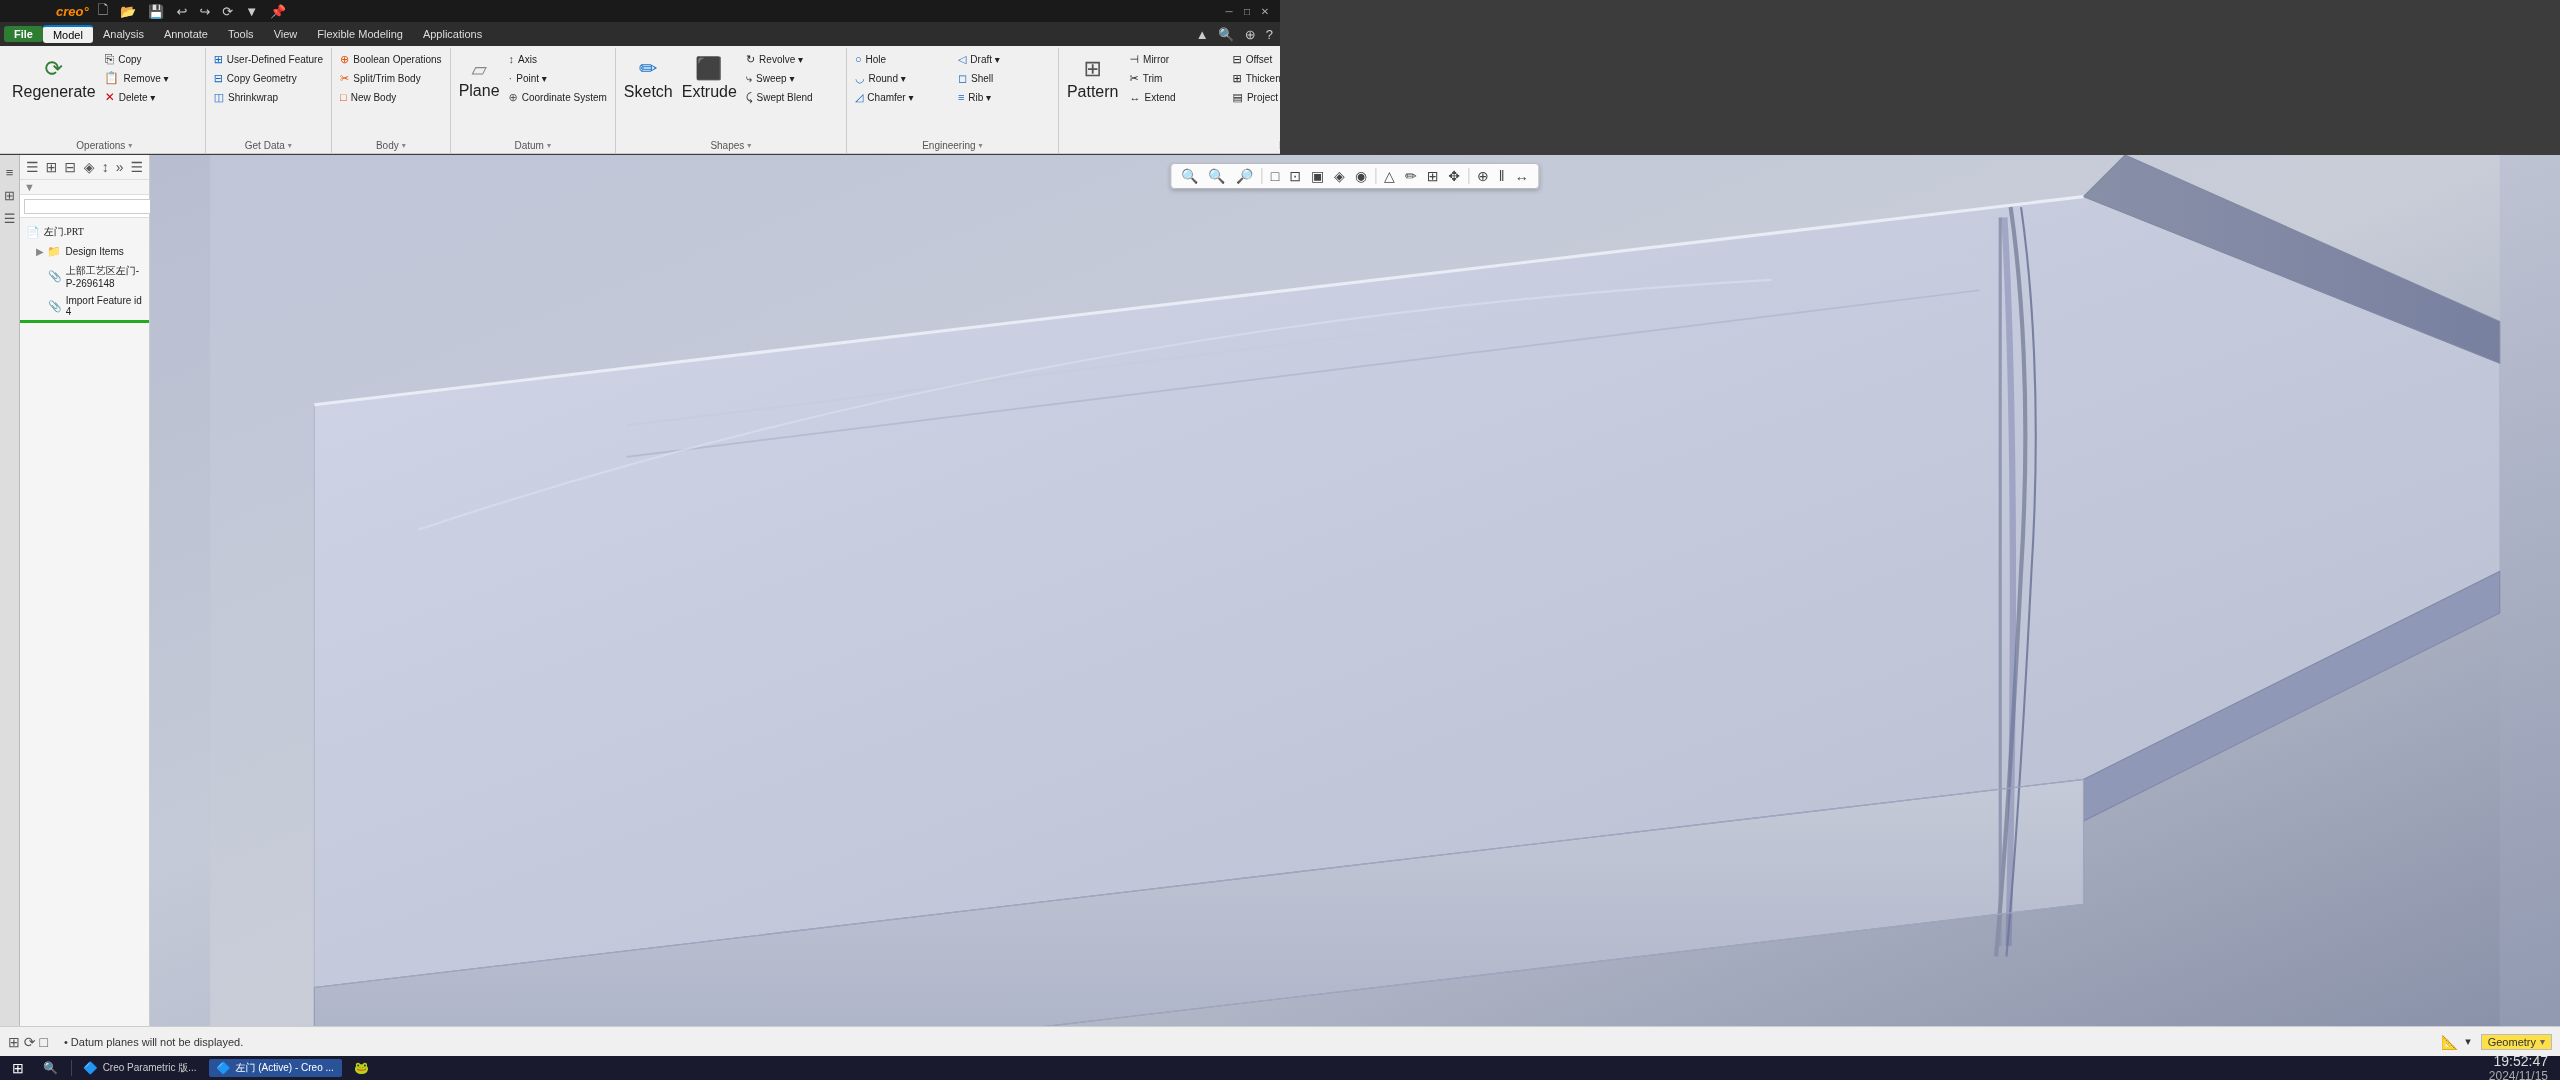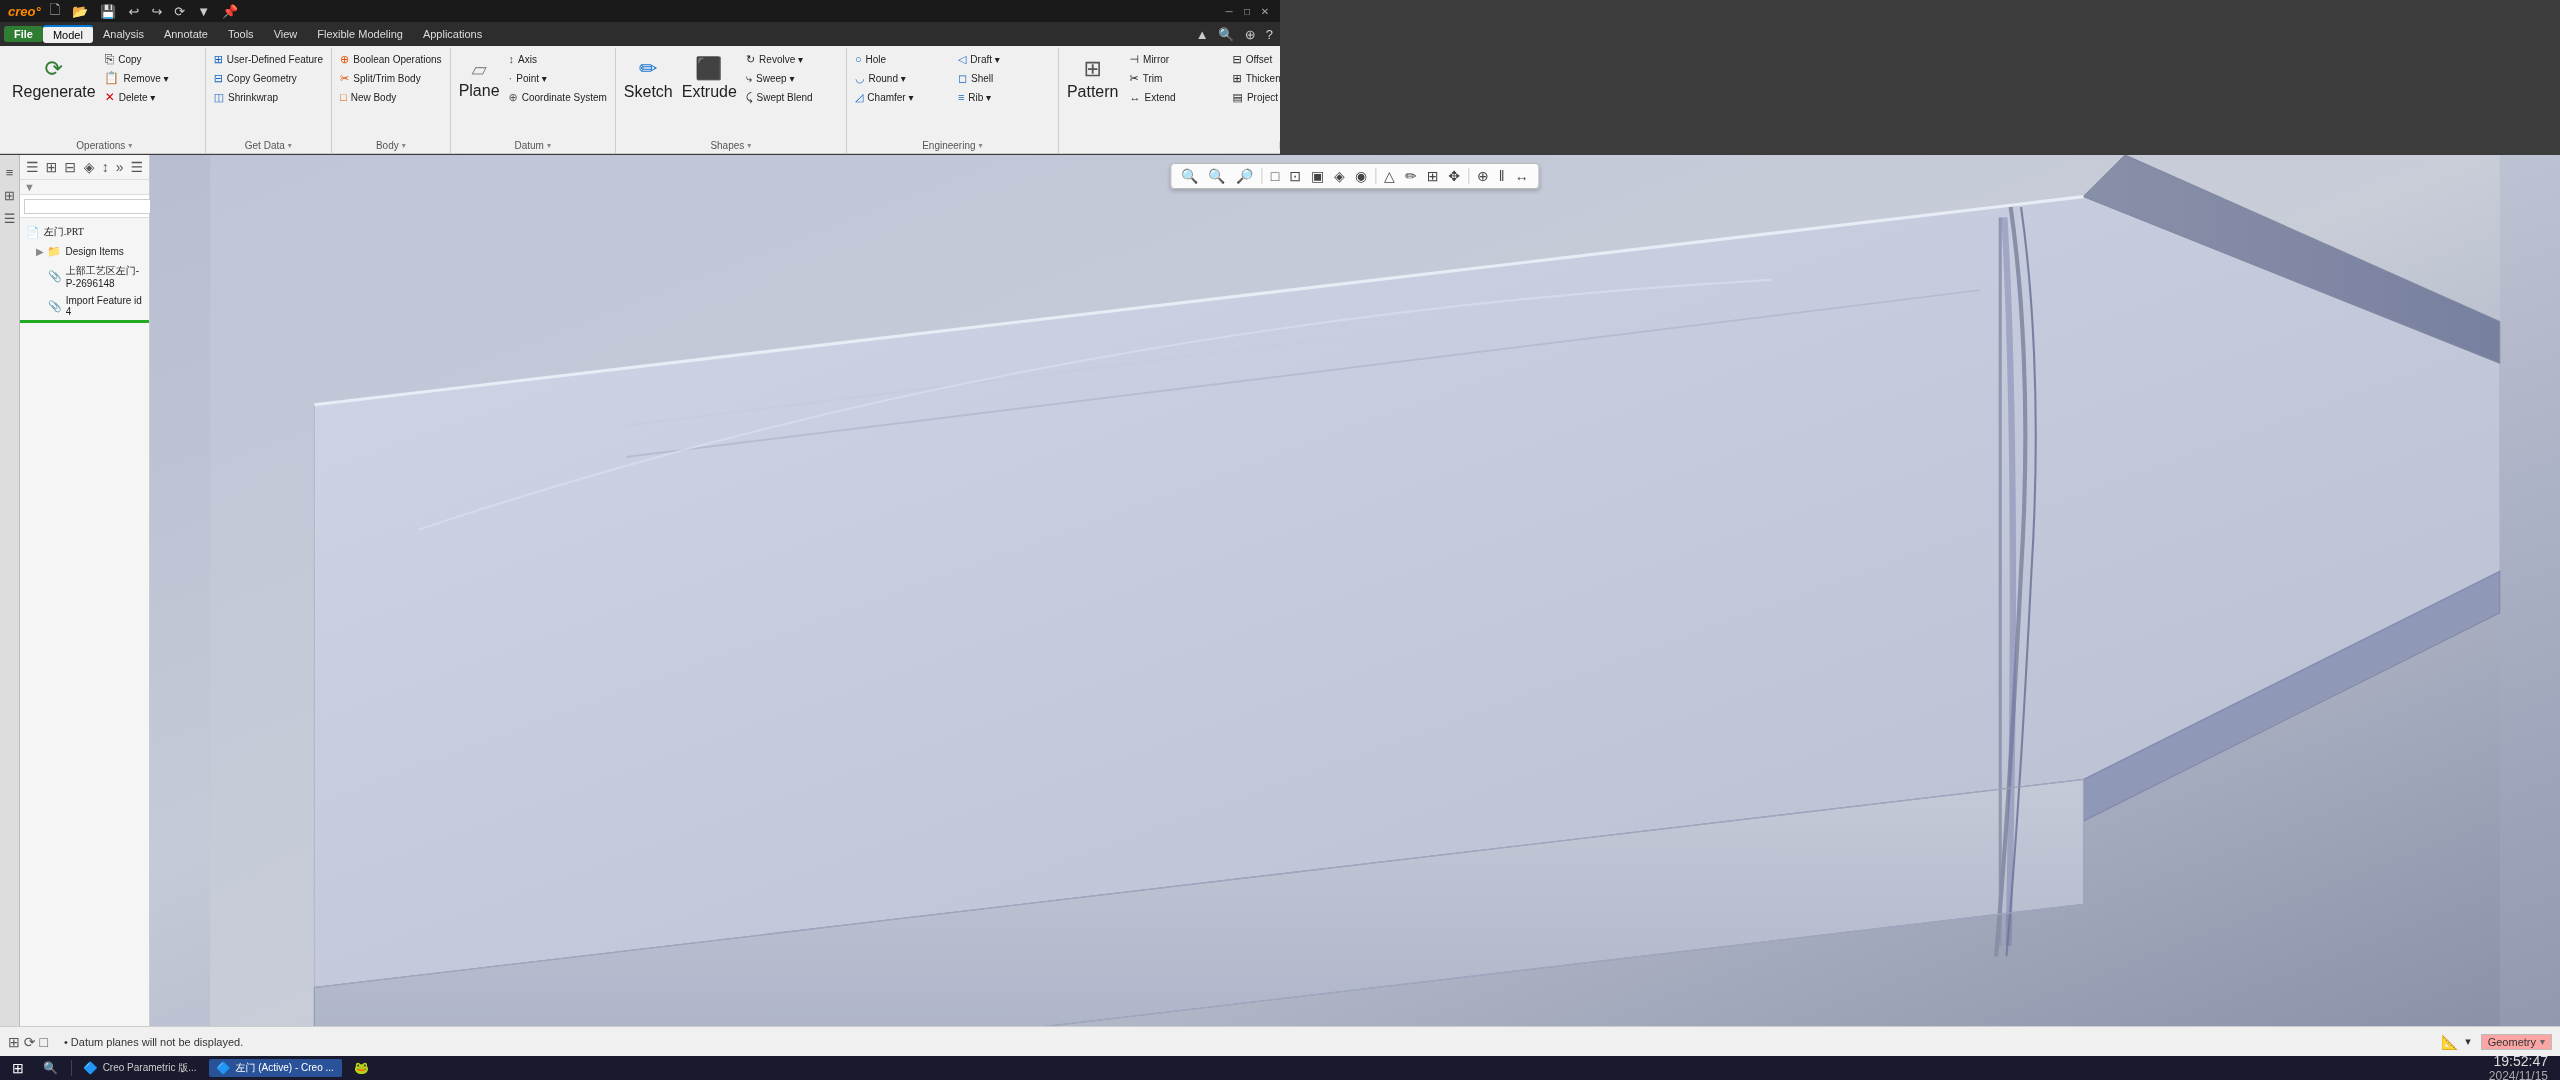--- a/index.html
+++ b/index.html
@@ -14,21 +14,21 @@
       justify-content: space-between;
       padding: 0 8px;
       color: #ccc;
       font-size: 11px;
     }
     #title-bar .left { display: flex; align-items: center; gap: 6px; }
     #title-bar .title { flex: 1; text-align: center; color: #ddd; font-size: 11px; }
     #title-bar .controls { display: flex; gap: 4px; }
     #title-bar .controls span { width: 14px; height: 14px; display: flex; align-items: center; justify-content: center; color: #aaa; font-size: 10px; cursor: pointer; }
 
-    .creo-logo { color: #f80; font-weight: bold; font-size: 13px; font-style: italic; }
+    .creo-logo { color: #f80; font-weight: bold; font-size: 13px; font-style: italic; margin-left: 48px; }
 
     
     #menu-bar {
       height: 24px;
       background: #2d2d2d;
       display: flex;
       align-items: center;
       padding: 0 4px;
     }
     .menu-item {
@@ -742,21 +742,21 @@
 <div id="status-bar" style="bottom:24px;">
   <div class="status-icons">
     <span class="status-icon-btn">⊞</span>
     <span class="status-icon-btn">⟳</span>
     <span class="status-icon-btn">□</span>
   </div>
   <span style="font-size:11px;color:#333;margin-left:8px;">• Datum planes will not be displayed.</span>
   <div class="right-panel">
     <span class="status-icon-btn">📐</span>
     <span style="font-size:11px;cursor:pointer;">▾</span>
-    <div style="display:flex;align-items:center;border:1px solid #bbb;background:#fca5a5;padding:1px 6px;gap:4px;margin-left:4px;">
+    <div style="display:flex;align-items:center;border:1px solid #bbb;background:#fde047;padding:1px 6px;gap:4px;margin-left:4px;">
       <span style="font-size:11px;color:#333;">Geometry</span>
       <span style="font-size:10px;color:#666;cursor:pointer;">▾</span>
     </div>
   </div>
 </div>
 
 <div id="taskbar">
   <span class="taskbar-btn" style="font-size:14px;color:white;">⊞</span>
   <span class="taskbar-btn" style="font-size:12px;">🔍</span>
   <div class="taskbar-sep"></div>

